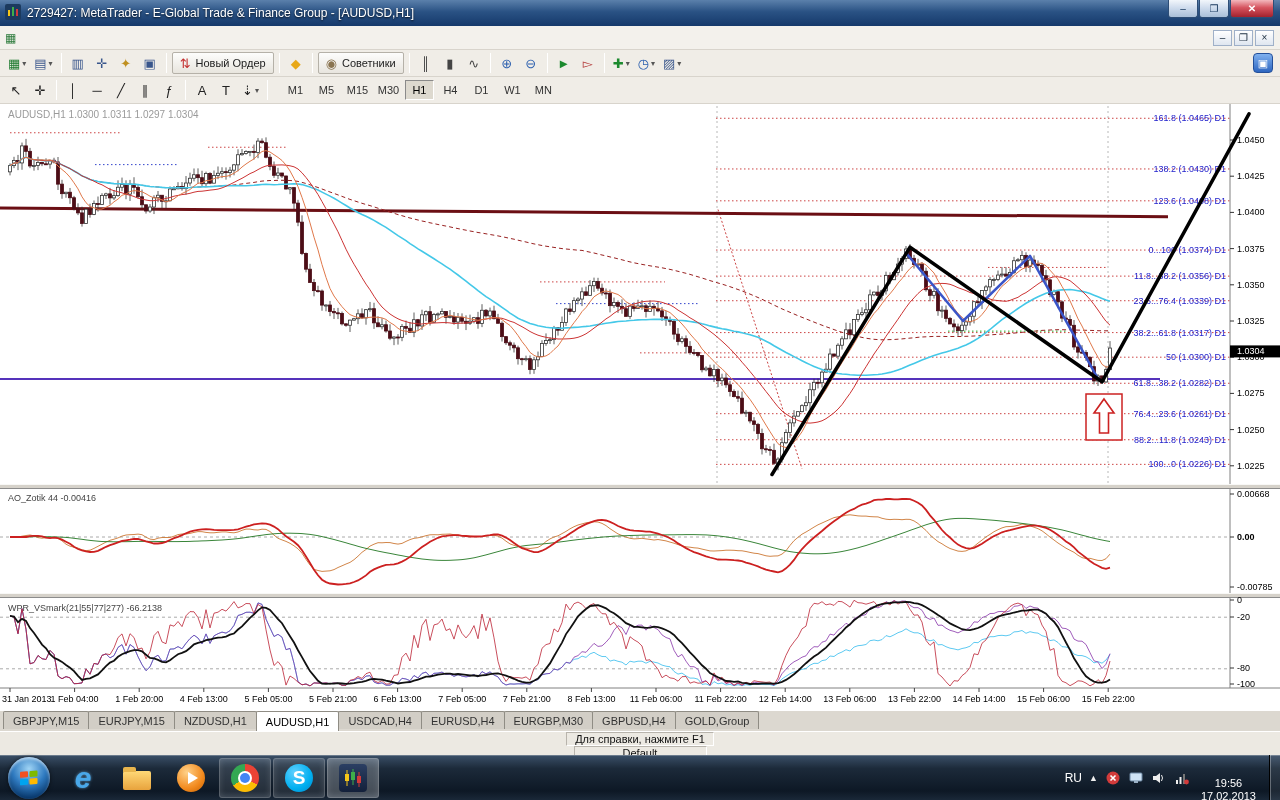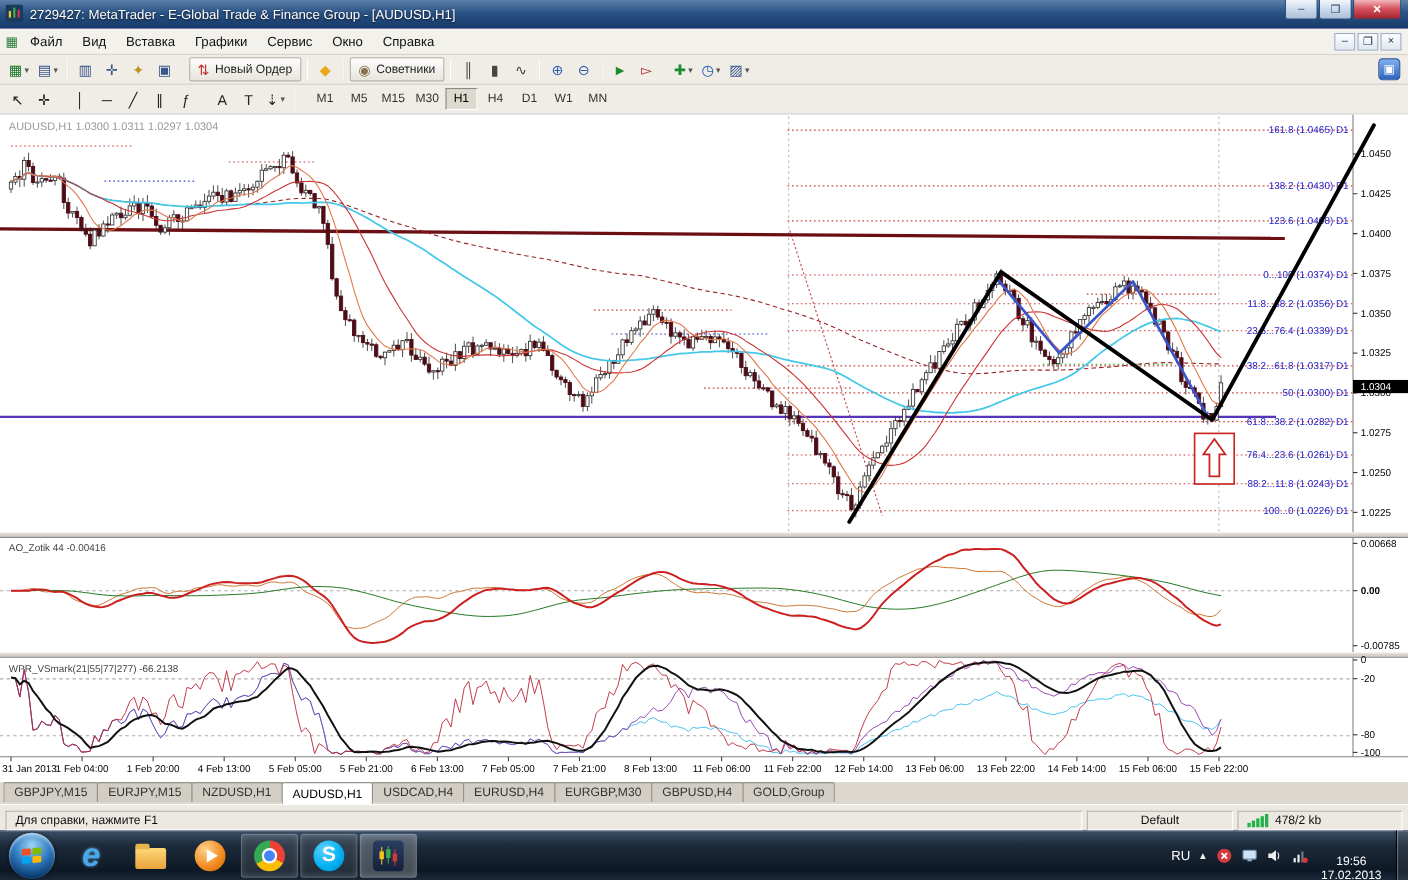--- a/index.html
+++ b/index.html
@@ -58,21 +58,21 @@
   
   .tabsbar { position:absolute; top:710px; left:0; right:0; height:21px; background:#dcd8d0;
     border-top:1px solid #fff; display:flex; align-items:flex-start; padding-left:3px; }
   .tab { height:18px; display:flex; align-items:center; padding:0 9px; font-size:11px; color:#333;
     background:#d2cec6; border:1px solid #8f8c84; border-bottom:none; margin-right:-1px;
     border-radius:2px 2px 0 0; cursor:default; white-space:nowrap; }
   .tab.active { background:#fff; height:20px; color:#000; }
 
   
   .statusbar { position:absolute; top:731px; left:0; right:0; height:24px; background:#ece9e2;
-    border-top:1px solid #fff; display:flex; align-items:flex-end; font-size:11px; color:#111; padding:0 3px; }
+    border-top:1px solid #fff; display:flex; align-items:center; font-size:11px; color:#111; padding:0 3px;flex-direction:column; }
   .sseg { height:18px; display:flex; align-items:center; padding:0 8px; border:1px solid;
     border-color:#b8b4ac #fff #fff #b8b4ac; margin:0 2px; background:#ece9e2; white-space:nowrap; }
   .sseg.help { flex:1; }
   .sseg.quote span { margin-right:14px; }
   .cbars { display:flex; align-items:flex-end; gap:1px; margin-right:6px; }
   .cbars span { width:3px; background:#21b24b; display:block; }
 
   
   .taskbar { position:absolute; top:755px; left:0; right:0; height:45px;
     background:linear-gradient(180deg,#3b5068,#1c2a3a 30%,#0d1825 80%,#1a2838);
@@ -131,29 +131,20 @@
     <span class="title-text">2729427: MetaTrader - E-Global Trade &amp; Finance Group - [AUDUSD,H1]</span>
     <div class="win-controls">
       <div class="winbtn">–</div>
       <div class="winbtn">❐</div>
       <div class="winbtn close">✕</div>
     </div>
   </div>
 
   <div class="menubar">
     <span class="doc-icon">▦</span>
-    <div class="menu-items" id="menu-items">
-        <span class="menu-item">Файл</span>
-        <span class="menu-item">Вид</span>
-        <span class="menu-item">Вставка</span>
-        <span class="menu-item">Графики</span>
-        <span class="menu-item">Сервис</span>
-        <span class="menu-item">Окно</span>
-        <span class="menu-item">Справка</span>
-      </div>
     <div class="mdi-controls">
       <div class="mdibtn">–</div>
       <div class="mdibtn">❐</div>
       <div class="mdibtn">×</div>
     </div>
   </div>
 
   <div class="toolbar" id="toolbar1">
       <div class="tbtn">
         <span class="g" style="color: rgb(28, 122, 46);">▦</span>

